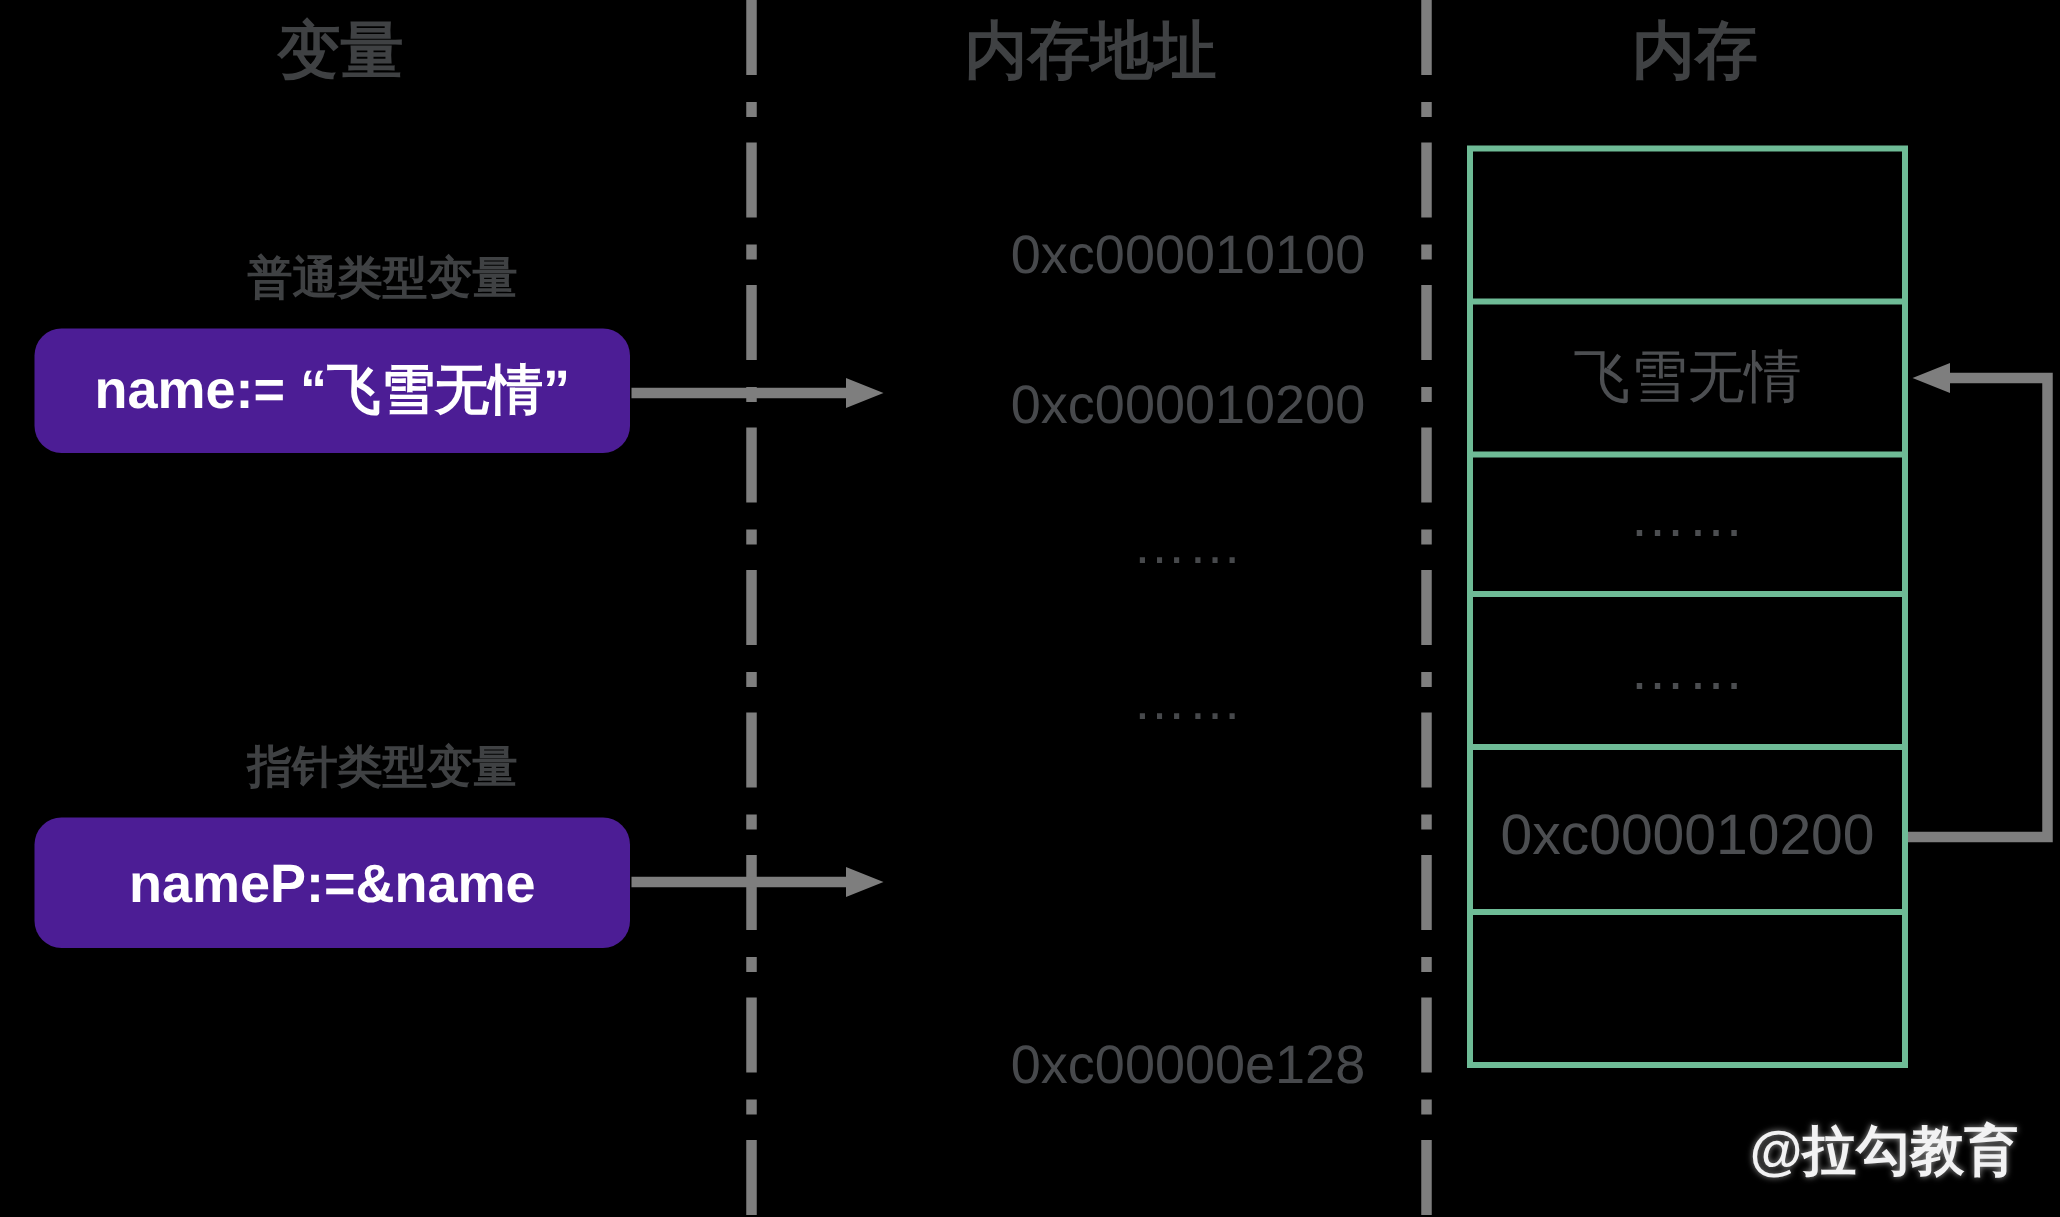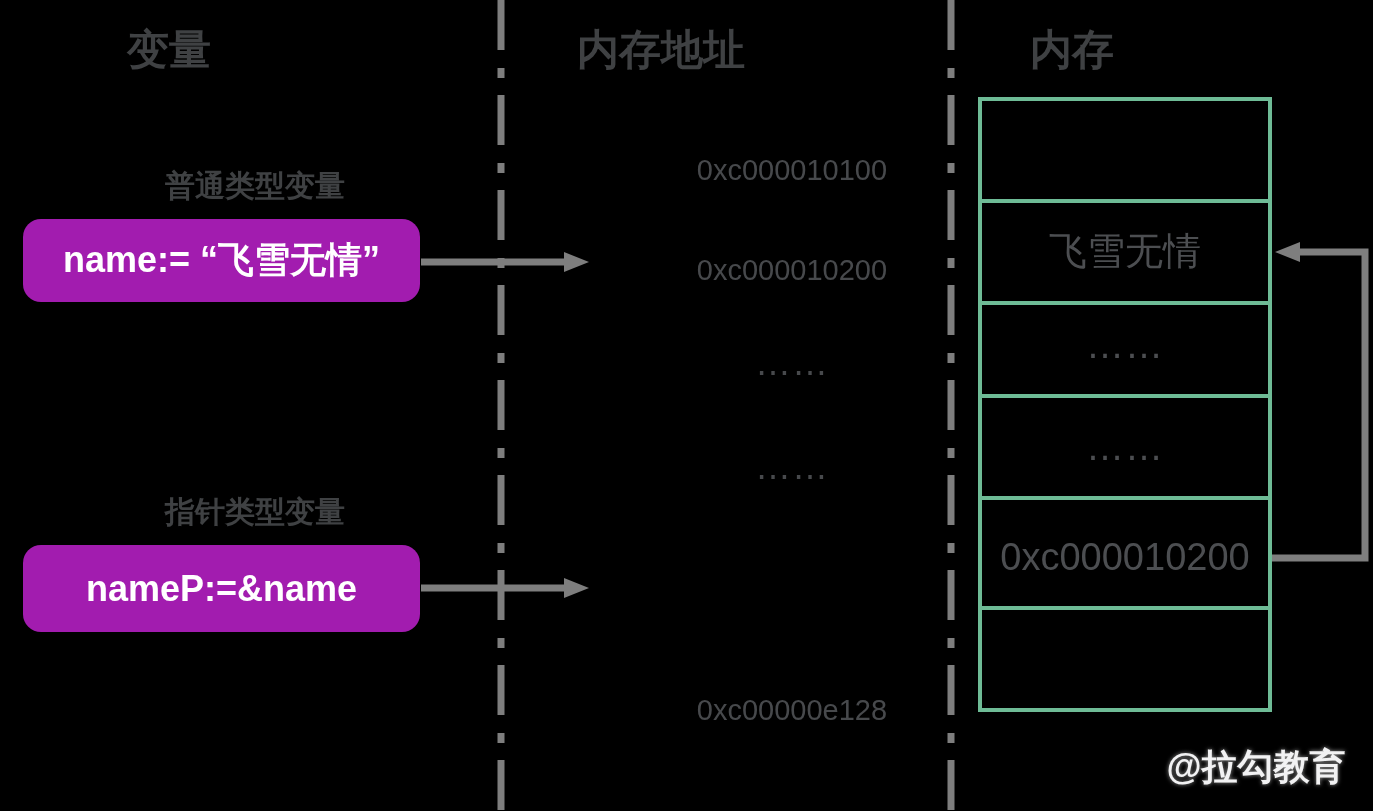--- a/index.html
+++ b/index.html
@@ -7,34 +7,34 @@
     position:relative;
     width:1373px;height:811px;
     background:#000;
     overflow:hidden;
     font-family:"Liberation Sans","DejaVu Sans",sans-serif;
   }
   .stage svg{position:absolute;left:0;top:0;z-index:1;}
   .abs{position:absolute;z-index:2;}
   .col-header{
     font-size:42px;font-weight:bold;color:#3F4143;
-    line-height:48px;margin-top:16px;
+    text-align:center;line-height:48px;
   }
   .sec-label{
     font-size:30px;font-weight:bold;color:#3F4143;
     text-align:right;line-height:36px;
   }
   .var-box{
-    background:#a21caf;border-radius:18px;
+    background:#4c1d95;border-radius:18px;
     display:flex;align-items:center;justify-content:center;
     color:#ffffff;font-size:36px;font-weight:bold;
     white-space:nowrap;
   }
   .addr{
-    font-size:29px;color:#47494C;
+    font-size:36px;color:#47494C;
     text-align:center;line-height:48px;white-space:nowrap;
   }
   .dots{
     font-size:36px;letter-spacing:1px;
     transform:translateY(-8px);
   }
   .mem-table{
     box-sizing:border-box;
     border:4px solid #6EBB96;
     display:flex;flex-direction:column;

